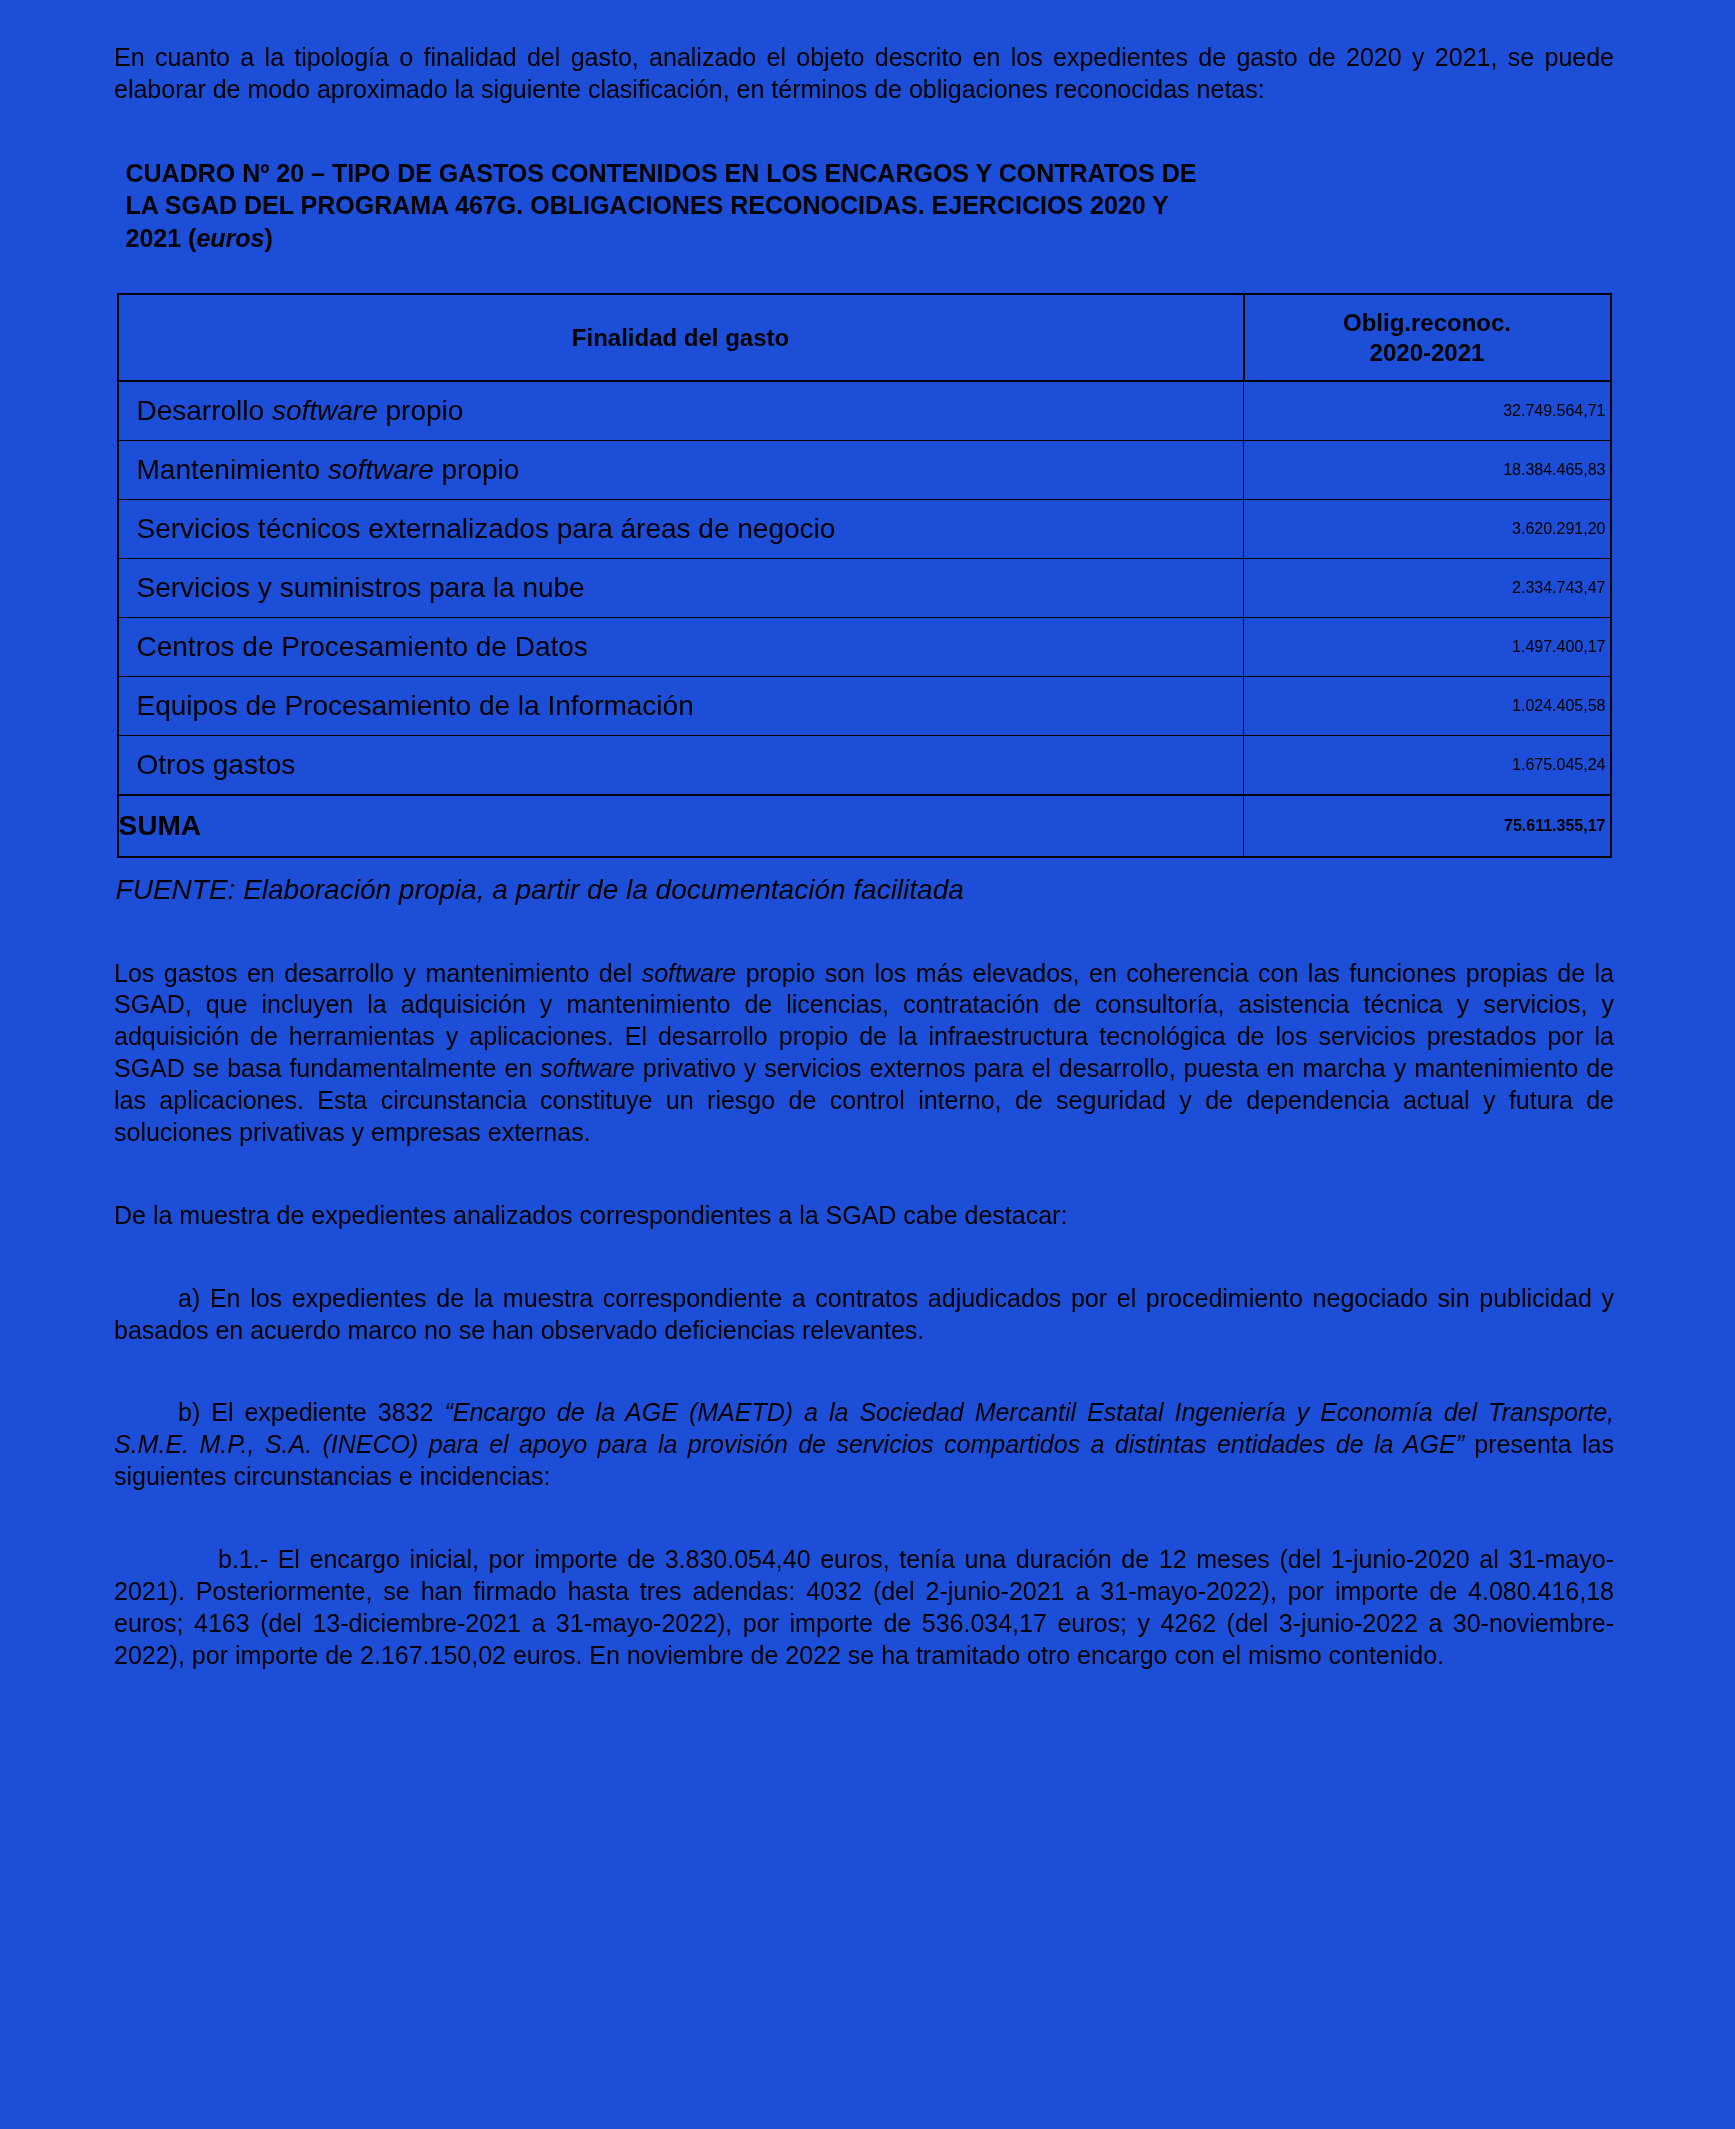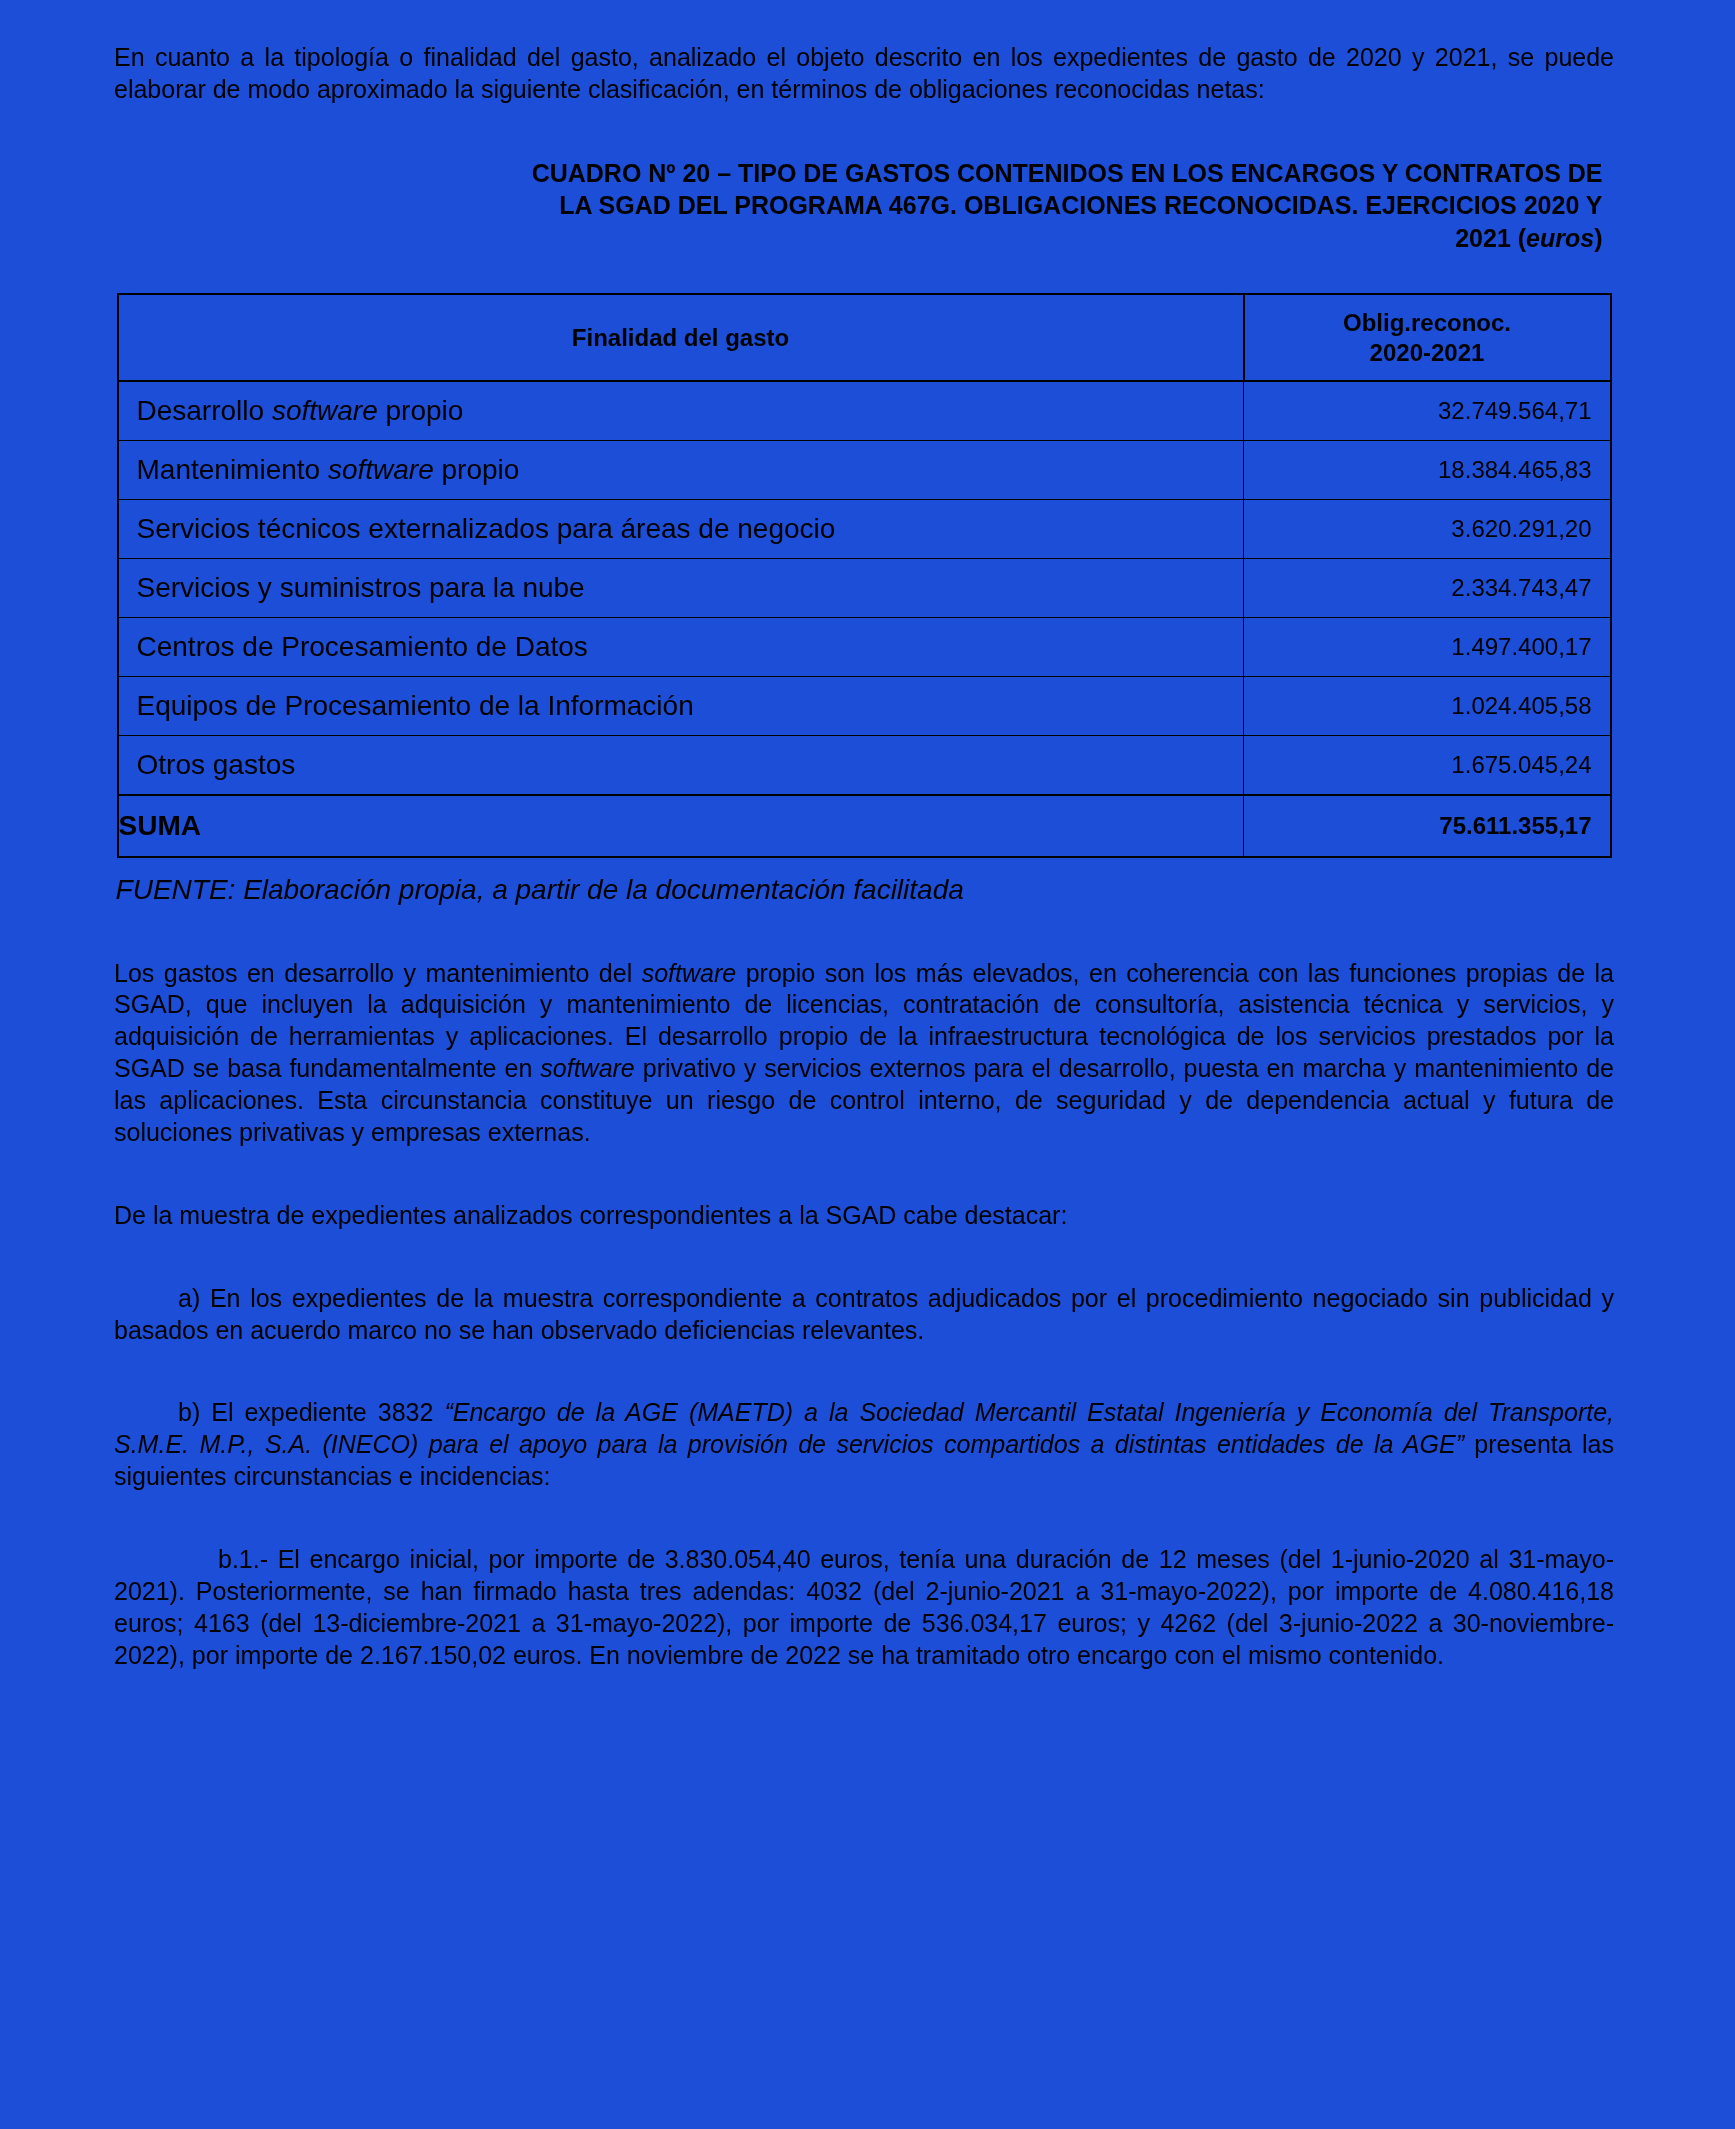--- a/index.html
+++ b/index.html
@@ -33,21 +33,21 @@
   }
   .intro-par { margin-bottom: 0; }
   .spacer-md { height: 39px; }
   .spacer-lg { height: 51px; }
 
   
   .table-caption {
     font-size: 25px;
     font-weight: bold;
     line-height: 1.30;
-    text-align: right;
+    text-align: left;
     margin: 0 auto;
     width: 1477px;
     color: #000;
   }
   .table-caption i { }
 
   
   table.cuadro {
     border-collapse: collapse;
     width: 1493px;
@@ -76,24 +76,24 @@
   }
   table.cuadro tbody td.lbl {
     text-align: left;
     padding: 0 0 0 18px;
     height: 58px;
     vertical-align: middle;
     font-size: 28px;
   }
   table.cuadro tbody td.val {
     text-align: right;
-    padding: 0 18px 0 0;
+    padding: 0 4px 0 0;
     height: 58px;
     vertical-align: middle;
-    font-size: 24px;
+    font-size: 16px;
   }
   table.cuadro tbody tr.sum td {
     font-weight: bold;
     border-top: 2.4px solid #000;
     border-bottom: 2.4px solid #000;
     height: 60px;
   }
   table.cuadro tbody tr.sum td.lbl {
     text-align: left;
     padding: 0;

